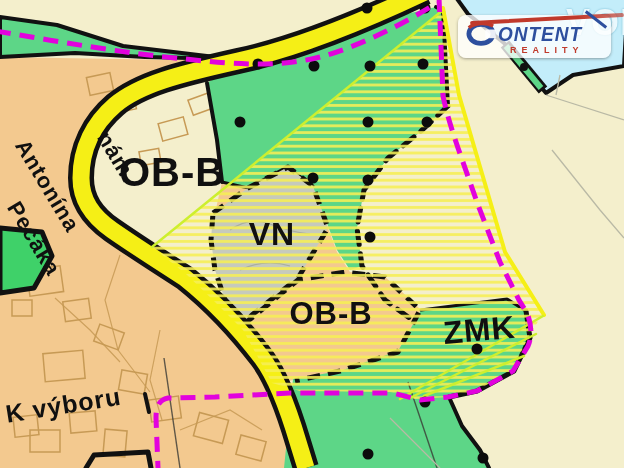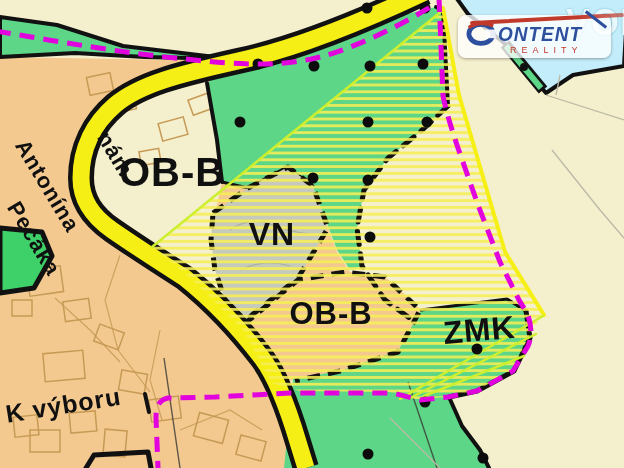--- a/index.html
+++ b/index.html
@@ -33,21 +33,21 @@
   #logo-c{
     position:absolute;left:8px;top:5px;width:30px;height:26px;
   }
   #logo-word{
     position:absolute;left:40px;top:8px;
     font-style:italic;font-weight:900;font-size:19px;color:#2d4f9e;
     letter-spacing:1px;transform:scaleY(1.1);
   }
   #logo-tagline{
     position:absolute;left:52px;top:30px;
-    font-size:9px;font-weight:normal;color:#c0392b;letter-spacing:5px;
+    font-size:9px;font-weight:bold;color:#c0392b;letter-spacing:5px;
   }
   #logo-swoosh{
     position:absolute;left:470px;top:17px;width:154px;height:3.5px;z-index:6;
     background:linear-gradient(90deg,#c0392b 70%,rgba(192,57,43,.65));
     transform:rotate(-3deg);border-radius:2px;
   }
   #logo-tail{
     position:absolute;left:583px;top:18px;width:26px;height:3px;z-index:6;
     background:#2d4f9e;transform:rotate(38deg);
   }

